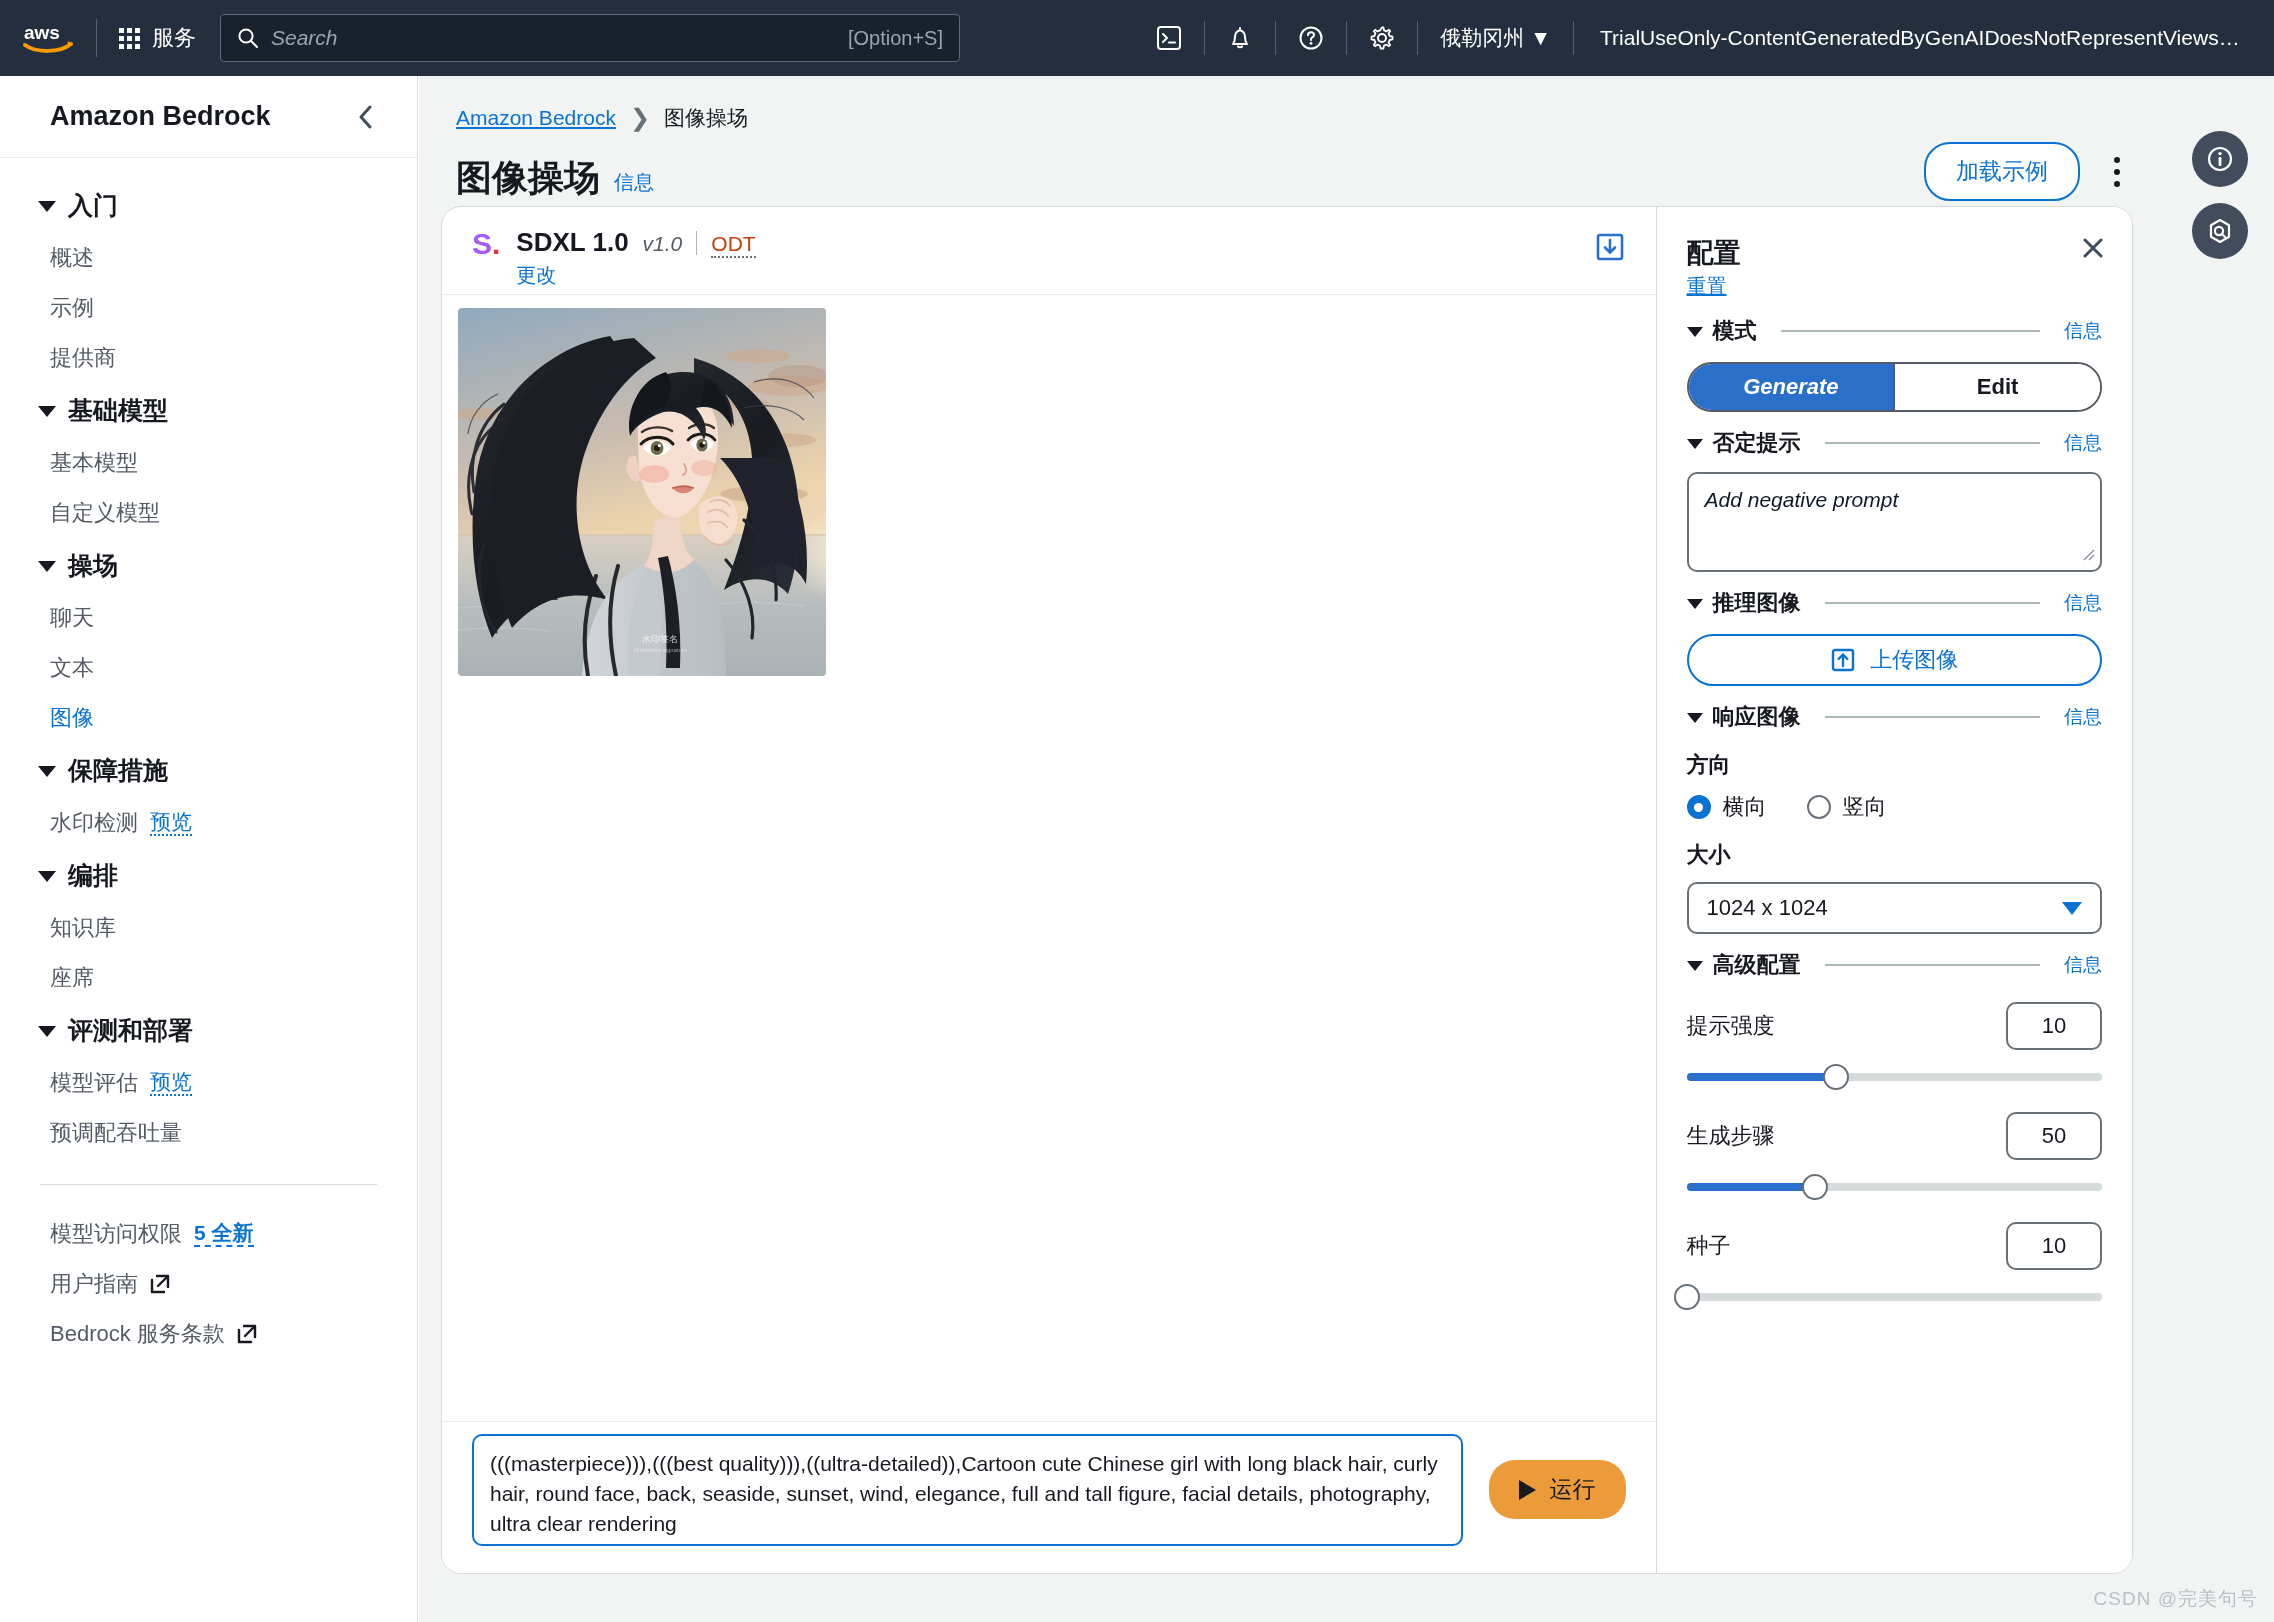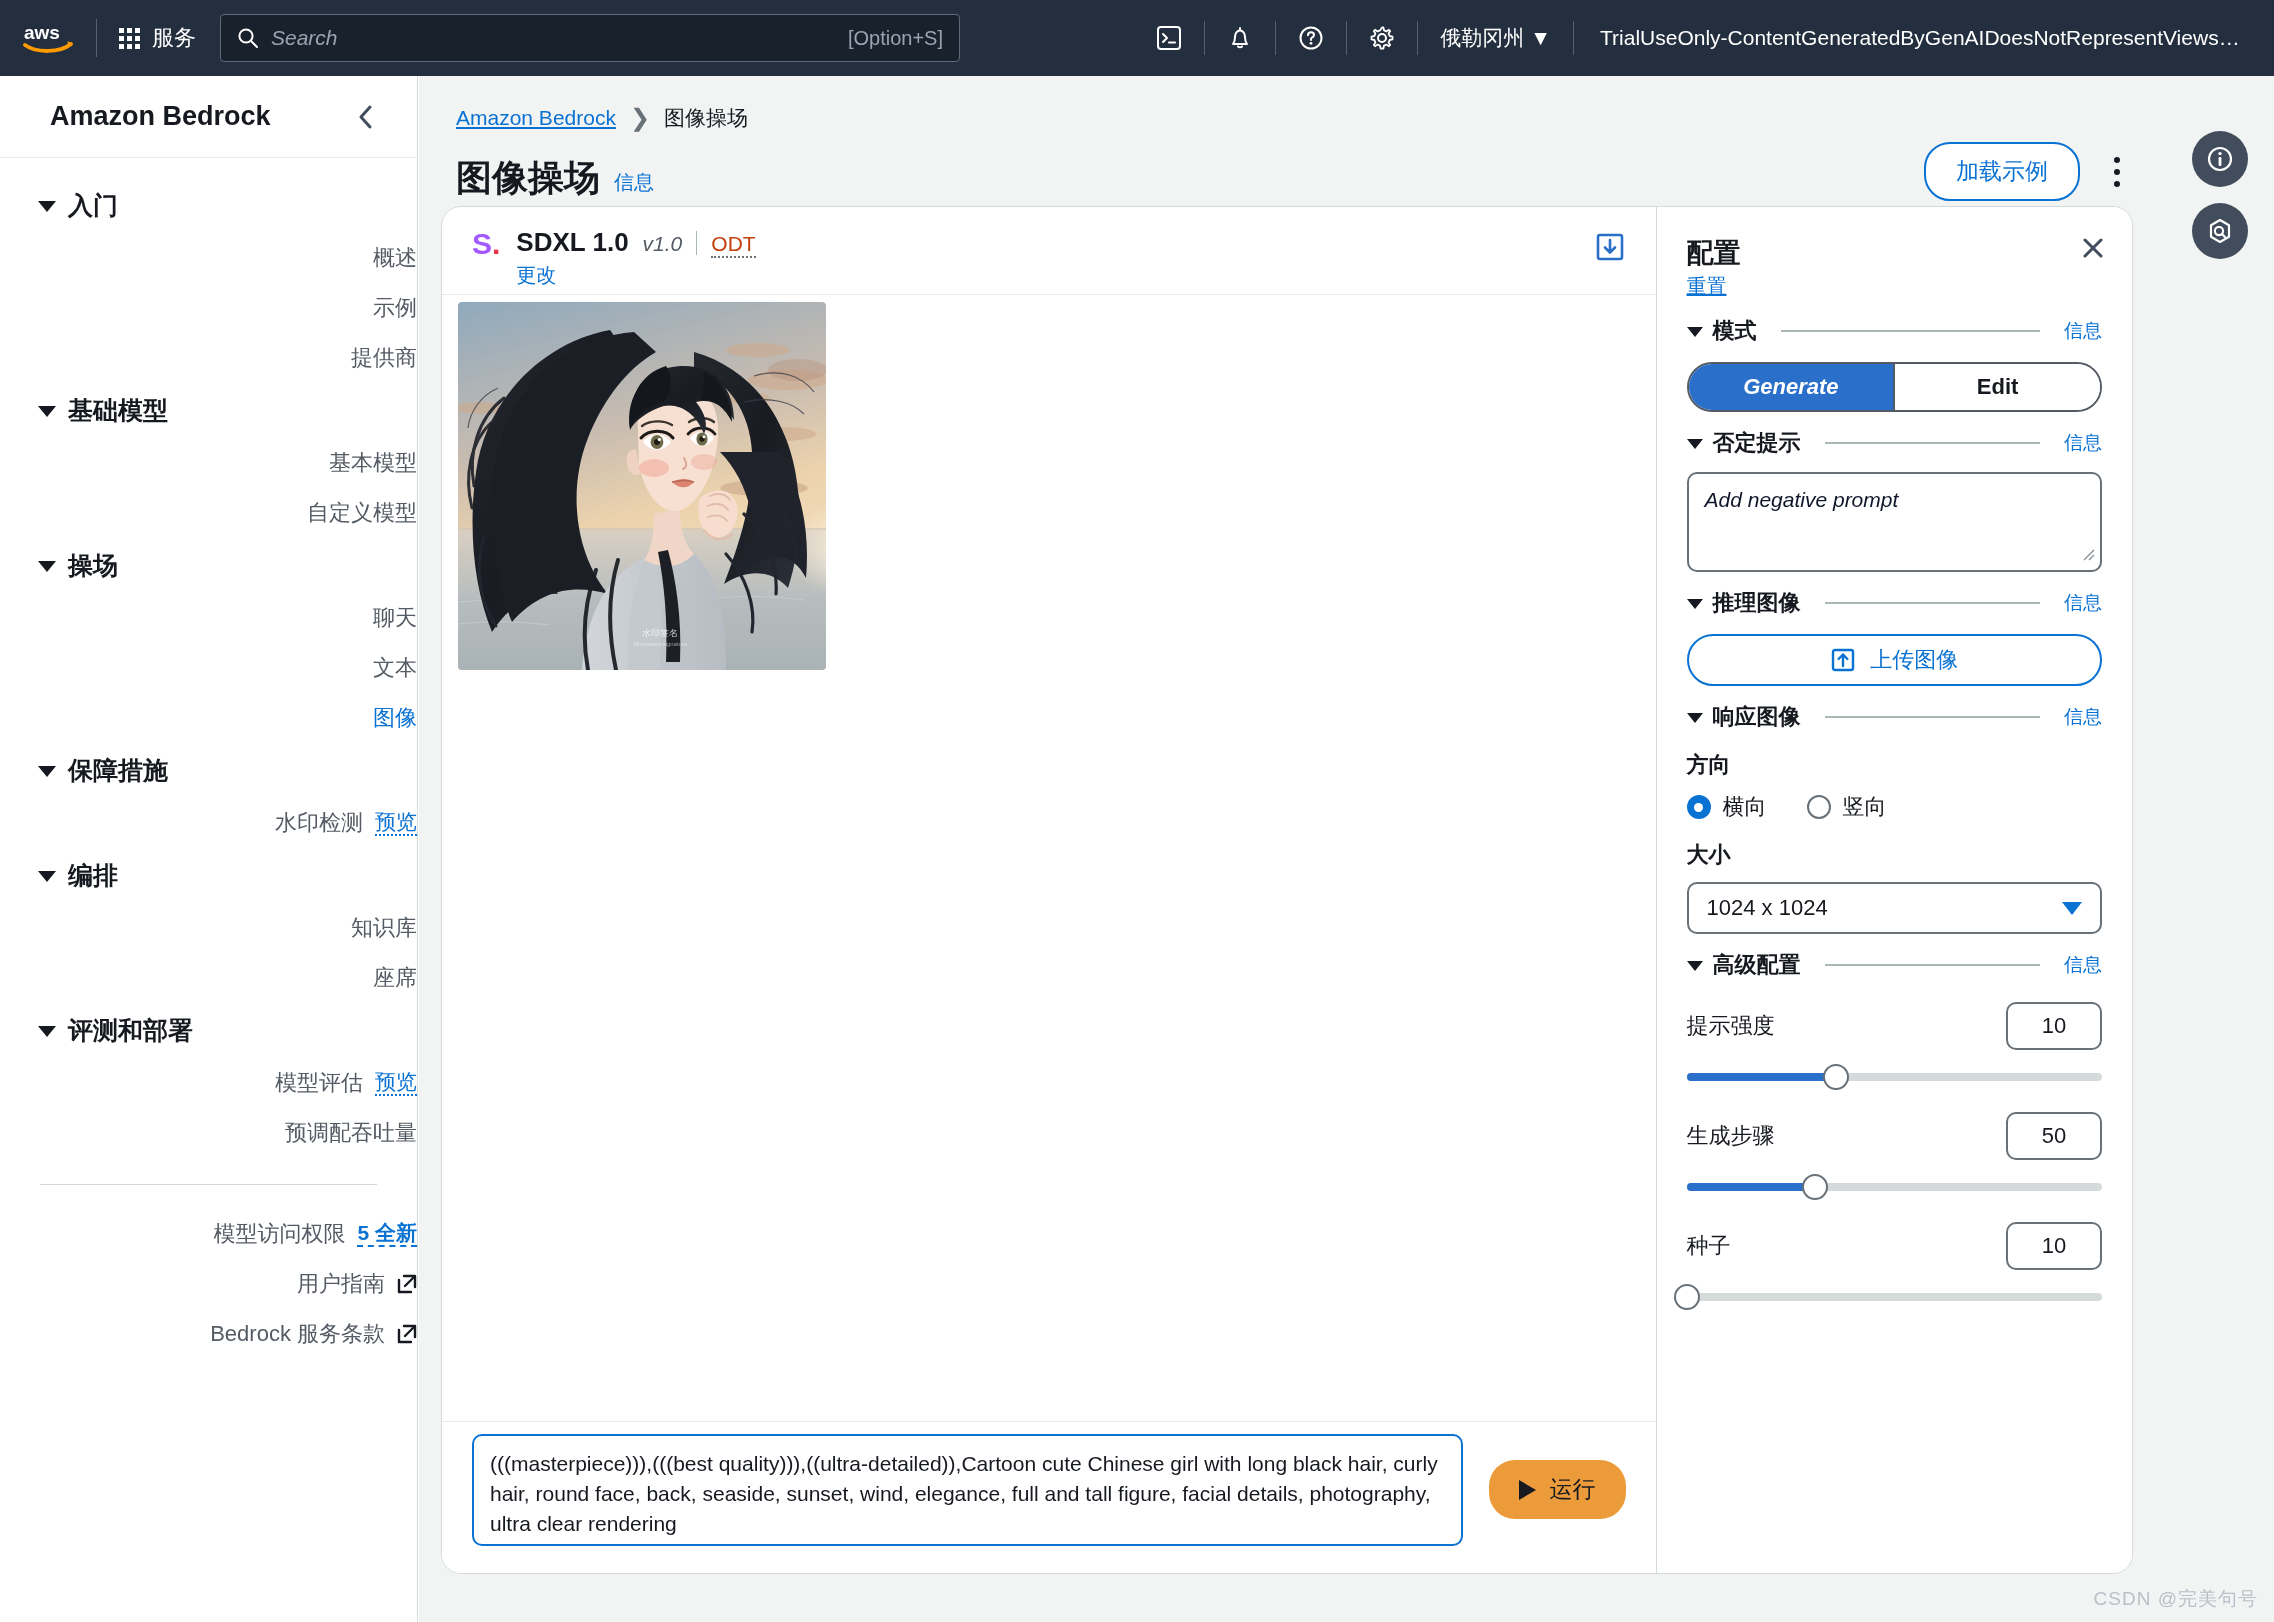--- a/index.html
+++ b/index.html
@@ -58,21 +58,21 @@
   .sb-body { padding: 20px 0 0 0; overflow: hidden; }
   .sb-group-head {
     display: flex; align-items: center; gap: 12px;
     padding: 11px 0 11px 38px; font-size: 25px; font-weight: bold; color: #16191f;
     cursor: pointer;
   }
   .caret { width: 0; height: 0; border-left: 9px solid transparent; border-right: 9px solid transparent;
            border-top: 11px solid #16191f; margin-top: 2px; }
   .sb-item {
     padding: 10px 0 10px 50px; font-size: 22px; color: #545b64; cursor: pointer;
-    display: flex; align-items: center; gap: 12px; justify-content: flex-end;
+    display: flex; align-items: center; gap: 12px;
   }
   .sb-item.active { color: #0972d3; }
   .badge-preview {
     color: #0972d3; font-size: 21px; border-bottom: 2px dotted #0972d3; line-height: 1.15;
   }
   .badge-new {
     color: #0972d3; font-size: 21px; font-weight: bold; border-bottom: 2px dashed #0972d3; line-height: 1.15;
   }
   .sb-sep { height: 1px; background: #d5dbdb; margin: 26px 40px 24px 40px; }
   .ext-icon { display: inline-flex; }
@@ -121,21 +121,21 @@
   .model-row { display: flex; align-items: baseline; gap: 14px; }
   .model-name { font-size: 26px; font-weight: bold; color: #16191f; }
   .model-ver { font-size: 21px; font-style: italic; color: #545b64; }
   .vbar { width: 1px; height: 24px; background: #aab7b8; align-self: center; }
   .model-odt { font-size: 21px; color: #c2410c; border-bottom: 2px dotted #687078; cursor: pointer; }
   .model-change { font-size: 20px; color: #0972d3; cursor: pointer; }
   .dl-btn { position: absolute; right: 30px; top: 24px; cursor: pointer; }
 
   .canvas-area { flex: 1; position: relative; background: #ffffff; }
   .gen-img {
-    position: absolute; left: 16px; top: 7px; width: 368px; height: 368px;
+    position: absolute; left: 16px; top: 13px; width: 368px; height: 368px;
     border-radius: 4px; overflow: hidden;
   }
 
   .prompt-row {
     height: 152px; display: flex; align-items: center; gap: 26px;
     padding: 0 30px 16px 30px; border-top: 1px solid #e9ebed; background: #ffffff;
   }
   .prompt-box {
     flex: 1; height: 112px; border: 2px solid #0972d3; border-radius: 10px;
     padding: 13px 16px; font-size: 21px; color: #16191f; line-height: 1.45; overflow: hidden;

